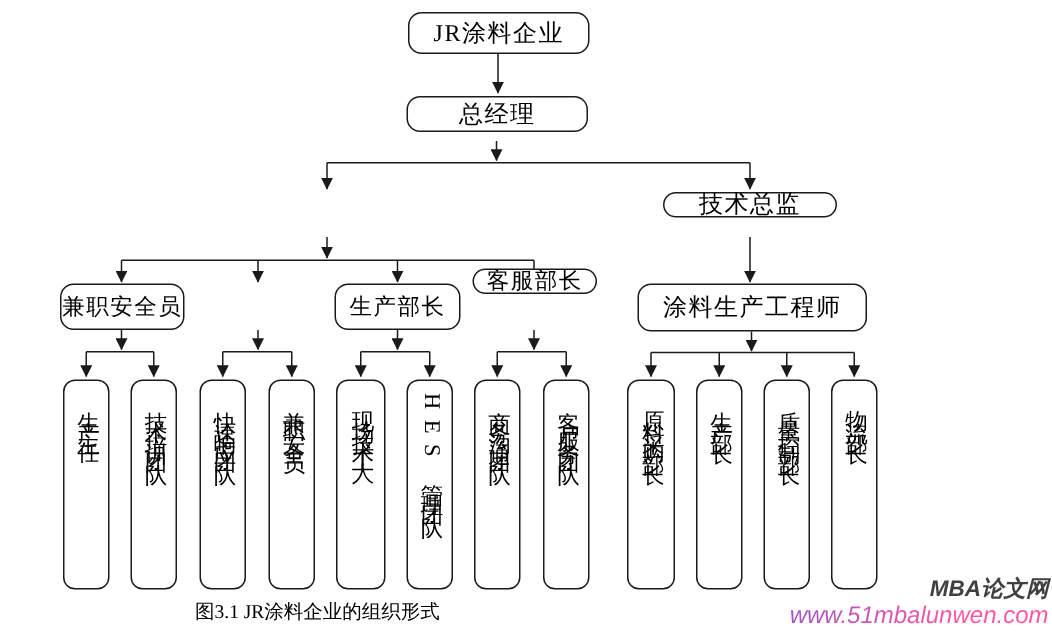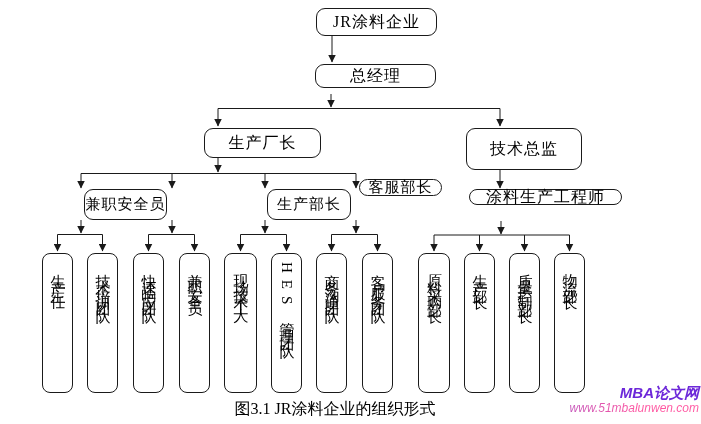--- a/index.html
+++ b/index.html
@@ -15,21 +15,20 @@
   .node{
     position:absolute;
     box-sizing:border-box;
     border:1px solid #1a1a1a;
     border-radius:9px;
     background:#ffffff;
     display:flex;align-items:center;justify-content:center;
     font-size:16px;
     letter-spacing:1px;
     white-space:nowrap;
-    margin-left:44px;
   }
   .vnode{
     position:absolute;
     box-sizing:border-box;
     border:1px solid #1a1a1a;
     border-radius:8px;
     background:#ffffff;
     display:flex;align-items:flex-start;justify-content:center;
     overflow:hidden;
   }
@@ -37,38 +36,37 @@
     writing-mode:vertical-rl;
     text-orientation:mixed;
     font-size:15px;
     letter-spacing:7px;
     padding-top:8px;
     line-height:1;
   }
   .caption{
     position:absolute;
     left:130px;top:399px;width:410px;
-    text-align:center;
-    font-size:16px;
+    font-size:13px;
   }
   .wm{
     position:absolute;
     right:2px;top:385px;width:200px;
     text-align:right;
     font-family:"Liberation Sans","DejaVu Sans",sans-serif;
     line-height:1.1;
   }
   .wm-name{
     font-size:15px;
     font-weight:bold;
     font-style:italic;
-    color:#6d28d9;
+    color:#404040;
   }
   .wm-url{
-    font-size:12px;
+    font-size:16px;
     font-style:italic;
     color:#e0519e;
     background:linear-gradient(90deg,#8a53d2 0%,#ff56a1 70%);
     -webkit-background-clip:text;
     background-clip:text;
     -webkit-text-fill-color:transparent;
   }
 </style>
 </head>
 <body>
@@ -125,27 +123,26 @@
       <path d="M479.5,235 L479.5,251" marker-end="url(#arw)"></path>
       <path d="M524.5,235 L524.5,251" marker-end="url(#arw)"></path>
       <path d="M569.5,235 L569.5,251" marker-end="url(#arw)"></path>
     </g>
   </svg>
 
   <div class="node" style="left:272px;top:8px;width:121px;height:28px">JR涂料企业</div>
 
   <div class="node" style="left:271px;top:64px;width:121px;height:24px">总经理</div>
 
-  <div class="node" style="left:160px;top:128px;width:117px;height:30px">生产厂长</div>
-  <div class="node" style="left:422px;top:128px;width:116px;height:42px">技术总监</div>
+  <div class="node" style="left:442px;top:128px;width:116px;height:17px">技术总监</div>
 
   <div class="node" style="left:40px;top:189px;width:83px;height:31px;font-size:15px">兼职安全员</div>
   <div class="node" style="left:223px;top:189px;width:84px;height:31px;font-size:15px">生产部长</div>
   <div class="node" style="left:315px;top:179px;width:83px;height:17px;font-size:15px">客服部长</div>
-  <div class="node" style="left:425px;top:189px;width:153px;height:16px">涂料生产工程师</div>
+  <div class="node" style="left:425px;top:189px;width:153px;height:32px">涂料生产工程师</div>
 
   <div class="vnode" style="left:42px;top:253px;width:31px;height:140px">
     <span class="vtext">生产主任</span>
   </div>
   <div class="vnode" style="left:87px;top:253px;width:31px;height:140px">
     <span class="vtext">技术培训团队</span>
   </div>
   <div class="vnode" style="left:133px;top:253px;width:31px;height:140px">
     <span class="vtext">快速响应团队</span>
   </div>

